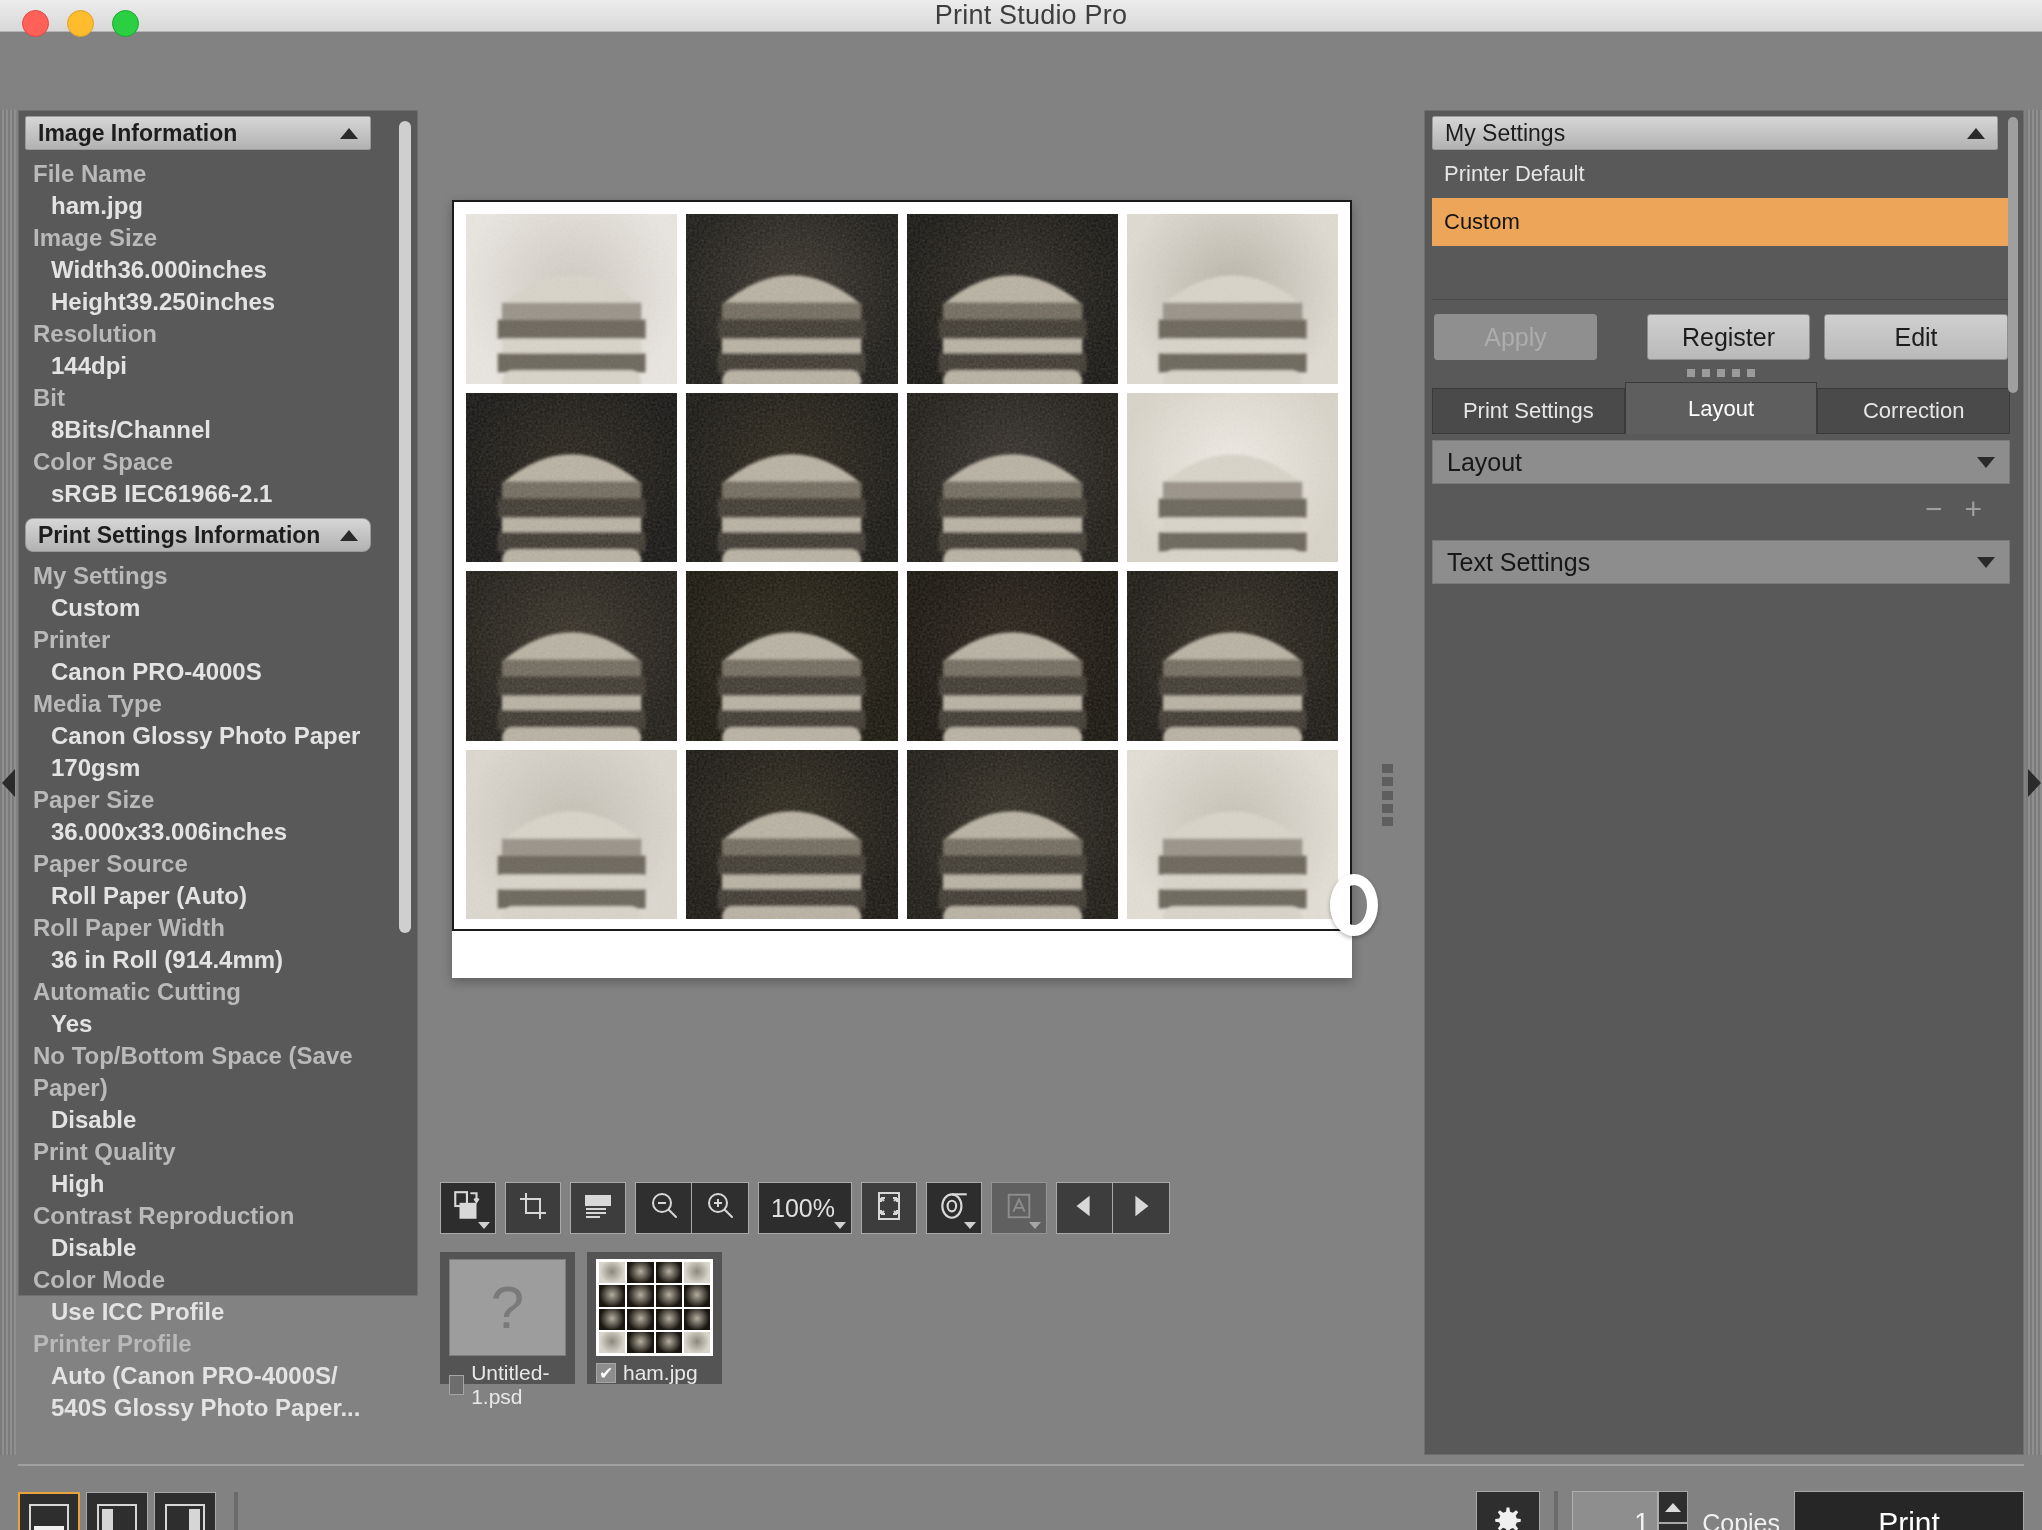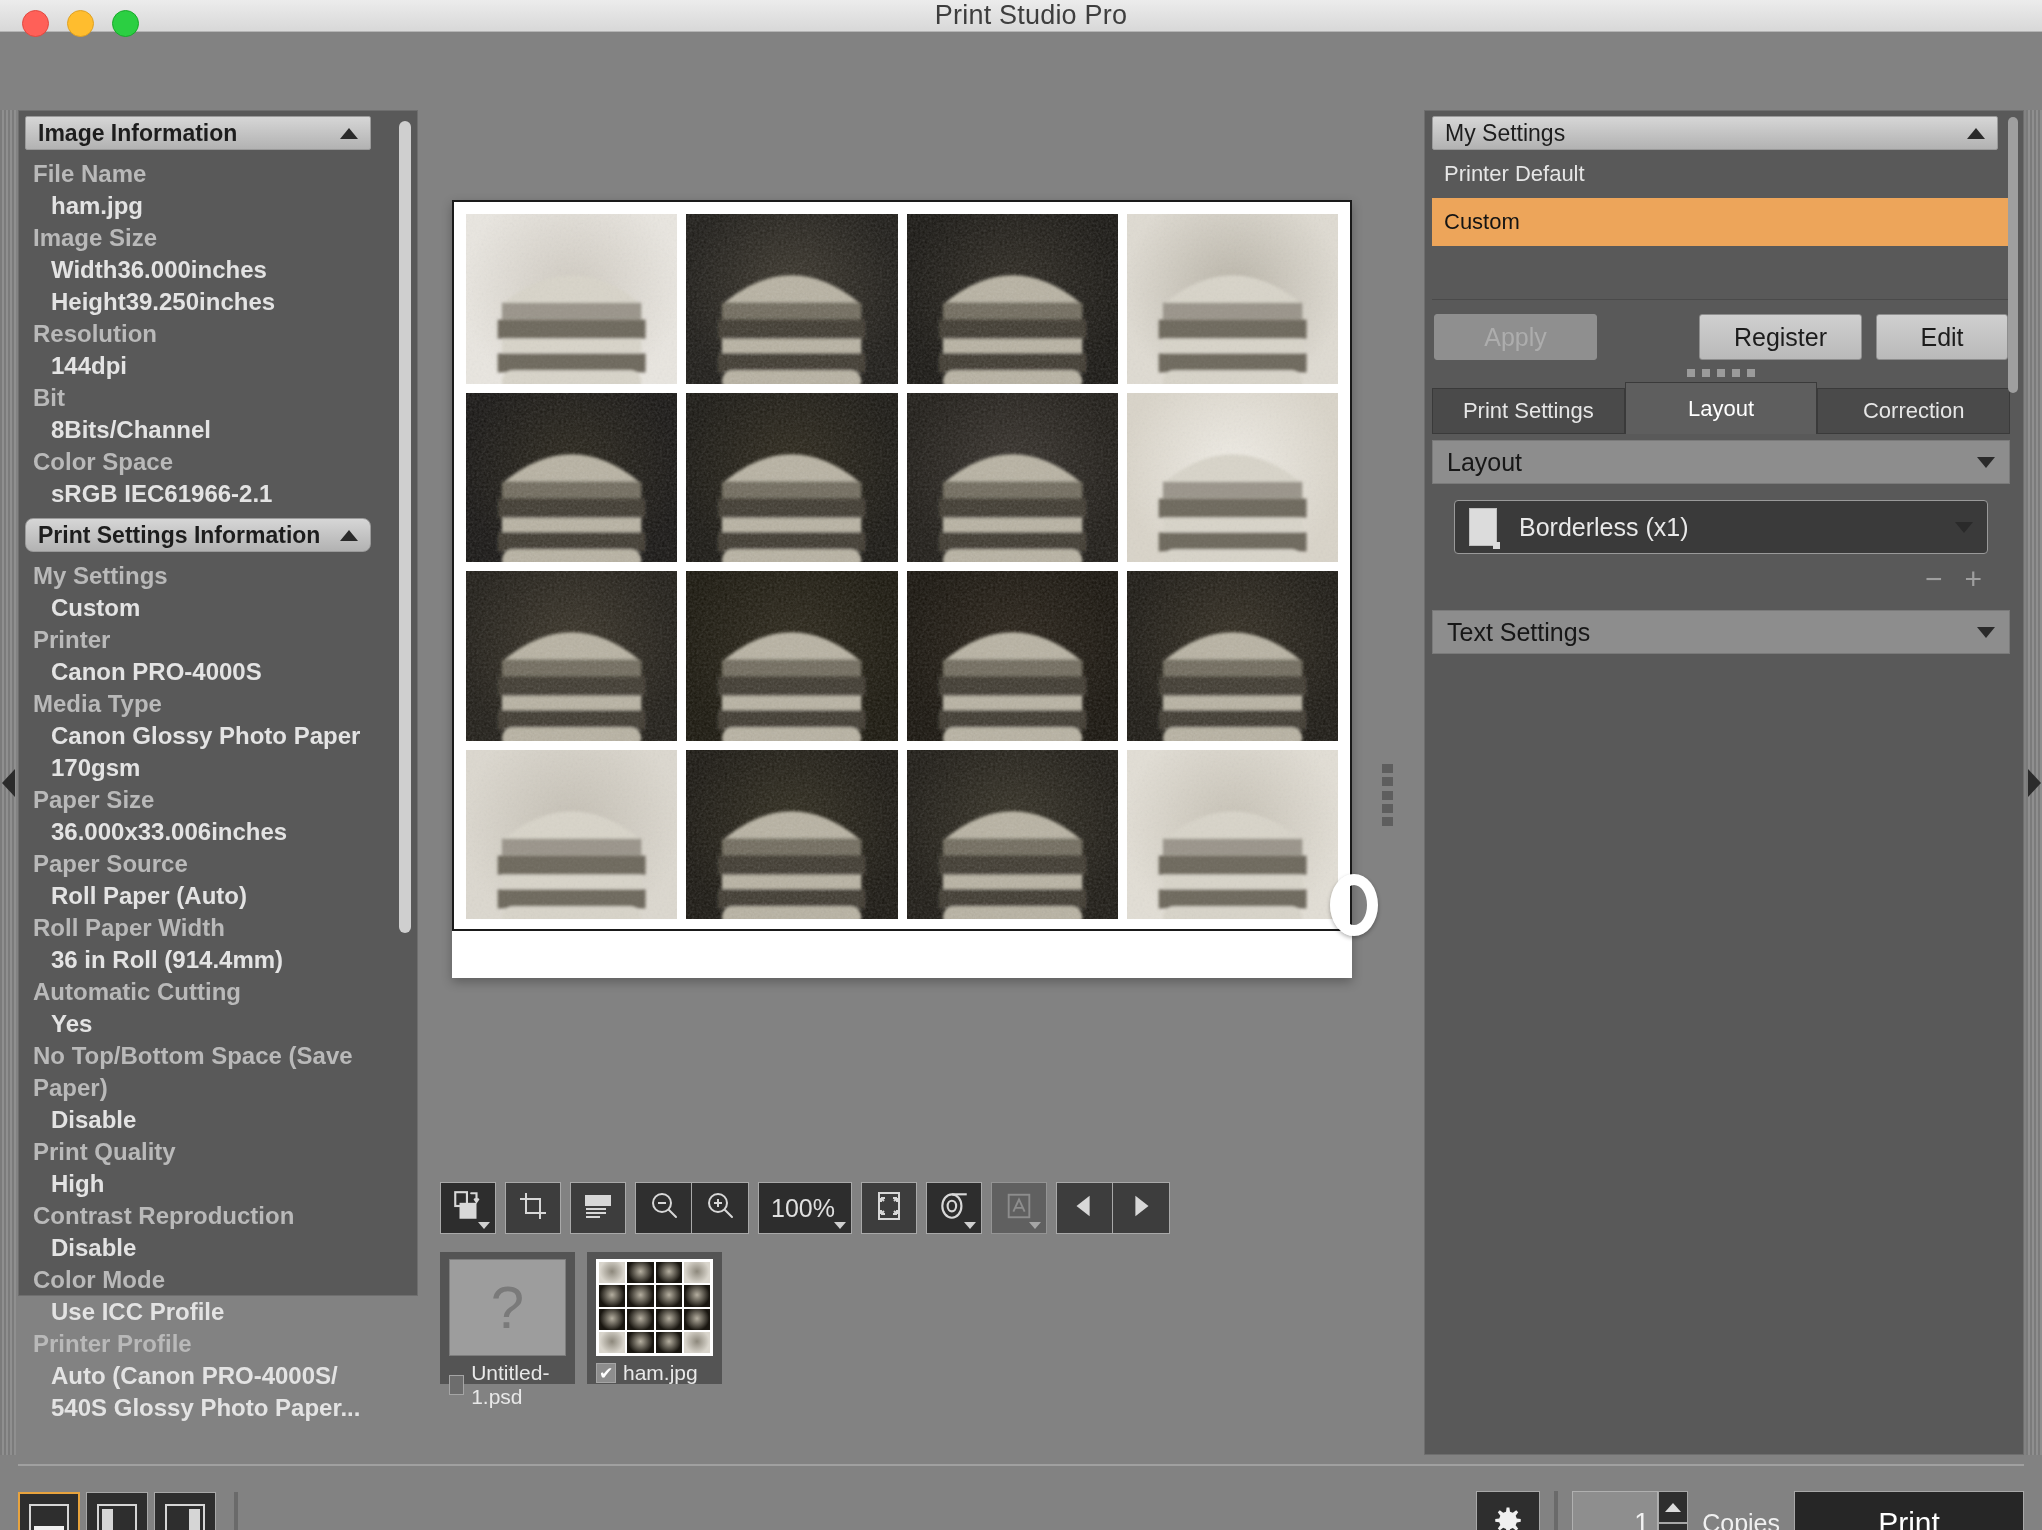--- a/index.html
+++ b/index.html
@@ -795,21 +795,21 @@
         <div class="ms-list" id="ms-list">
             <div class="ms-item">Printer Default</div>
             <div class="ms-item sel" style="background: rgb(237, 165, 90);">Custom</div>
           </div>
 
         <div class="btnrow">
           <div class="btn ghost" style="width:163px;">Apply</div>
           <div style="flex:1"></div>
           <div class="btn" style="width:163px;">Register</div>
           <div style="width:14px"></div>
-          <div class="btn" style="width:132px;">Edit</div>
+          <div class="btn" style="width:184px;">Edit</div>
         </div>
 
         <div class="dotsrow">
           <span></span>
             <span></span>
             <span></span>
             <span></span>
             <span></span>
         </div>
 
@@ -817,27 +817,20 @@
             <div class="tab">Print Settings</div>
             <div class="tab active">Layout</div>
             <div class="tab">Correction</div>
           </div>
 
         <div class="dropdown">
           <span>Layout</span>
           <span class="caret-dn"></span>
         </div>
 
-        <div class="layout-combo">
-          <span class="lc-left">
-            <span class="pageicon"></span>
-            <span>Borderless (x1)</span>
-          </span>
-          <span class="caret-dn"></span>
-        </div>
 
         <div class="plusminus">
           <span>−</span>
           <span>+</span>
         </div>
 
         <div class="dropdown" style="margin-top:14px;">
           <span>Text Settings</span>
           <span class="caret-dn"></span>
         </div>

